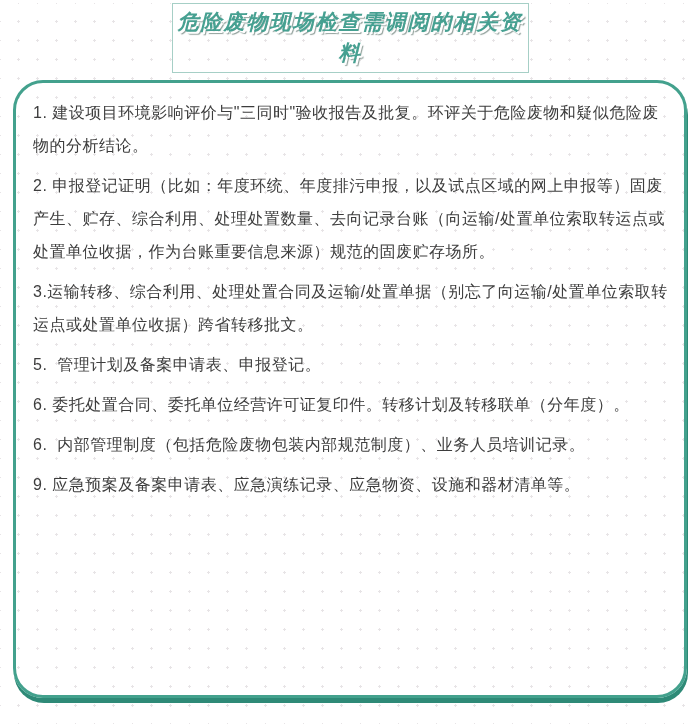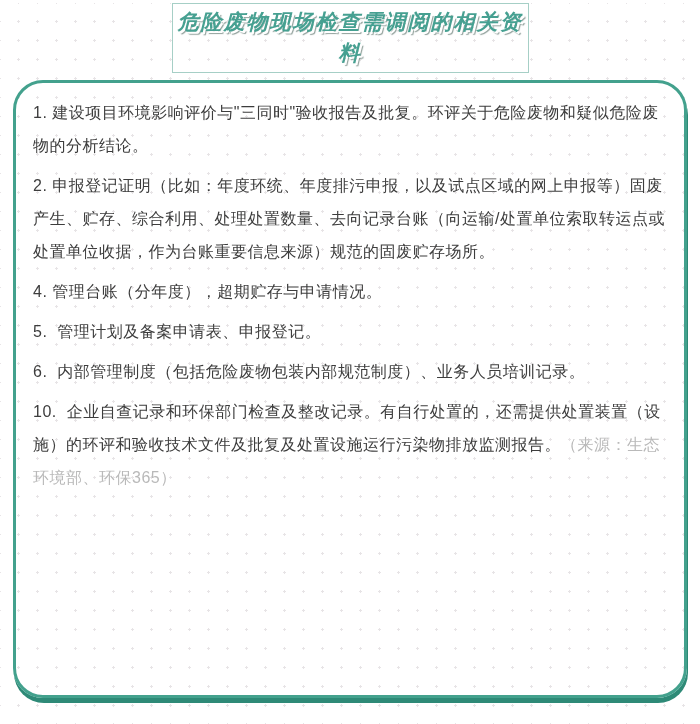--- a/index.html
+++ b/index.html
@@ -73,19 +73,20 @@
 <body>
 
 <div class="page">
   <div class="title-box">
     <h1 class="title">危险废物现场检查需调阅的相关资料</h1>
   </div>
   <div class="content-box">
     <div class="items">
         <p class="item"><span>1. 建设项目环境影响评价与"三同时"验收报告及批复。环评关于危险废物和疑似危险废物的分析结论。</span></p>
         <p class="item"><span>2. 申报登记证明（比如：年度环统、年度排污申报，以及试点区域的网上申报等）固废产生、贮存、综合利用、处理处置数量、去向记录台账（向运输/处置单位索取转运点或处置单位收据，作为台账重要信息来源）规范的固废贮存场所。</span></p>
-        <p class="item"><span>4. 管理台账（分年度），超期贮存与申请情况。</span></p>
+        <p class="item"><span>3.运输转移、综合利用、处理处置合同及运输/处置单据（别忘了向运输/处置单位索取转运点或处置单位收据）跨省转移批文。</span></p>
         <p class="item"><span>5.  管理计划及备案申请表、申报登记。</span></p>
+        <p class="item"><span>6. 委托处置合同、委托单位经营许可证复印件。转移计划及转移联单（分年度）。</span></p>
         <p class="item"><span>6.  内部管理制度（包括危险废物包装内部规范制度）、业务人员培训记录。</span></p>
-        <p class="item"><span>10.  企业自查记录和环保部门检查及整改记录。有自行处置的，还需提供处置装置（设施）的环评和验收技术文件及批复及处置设施运行污染物排放监测报告。</span><span class="source">（来源：生态环境部、环保365）</span></p>
+        <p class="item"><span>9. 应急预案及备案申请表、应急演练记录、应急物资、设施和器材清单等。</span></p>
       </div>
   </div>
 </div>
 
 </body></html>

